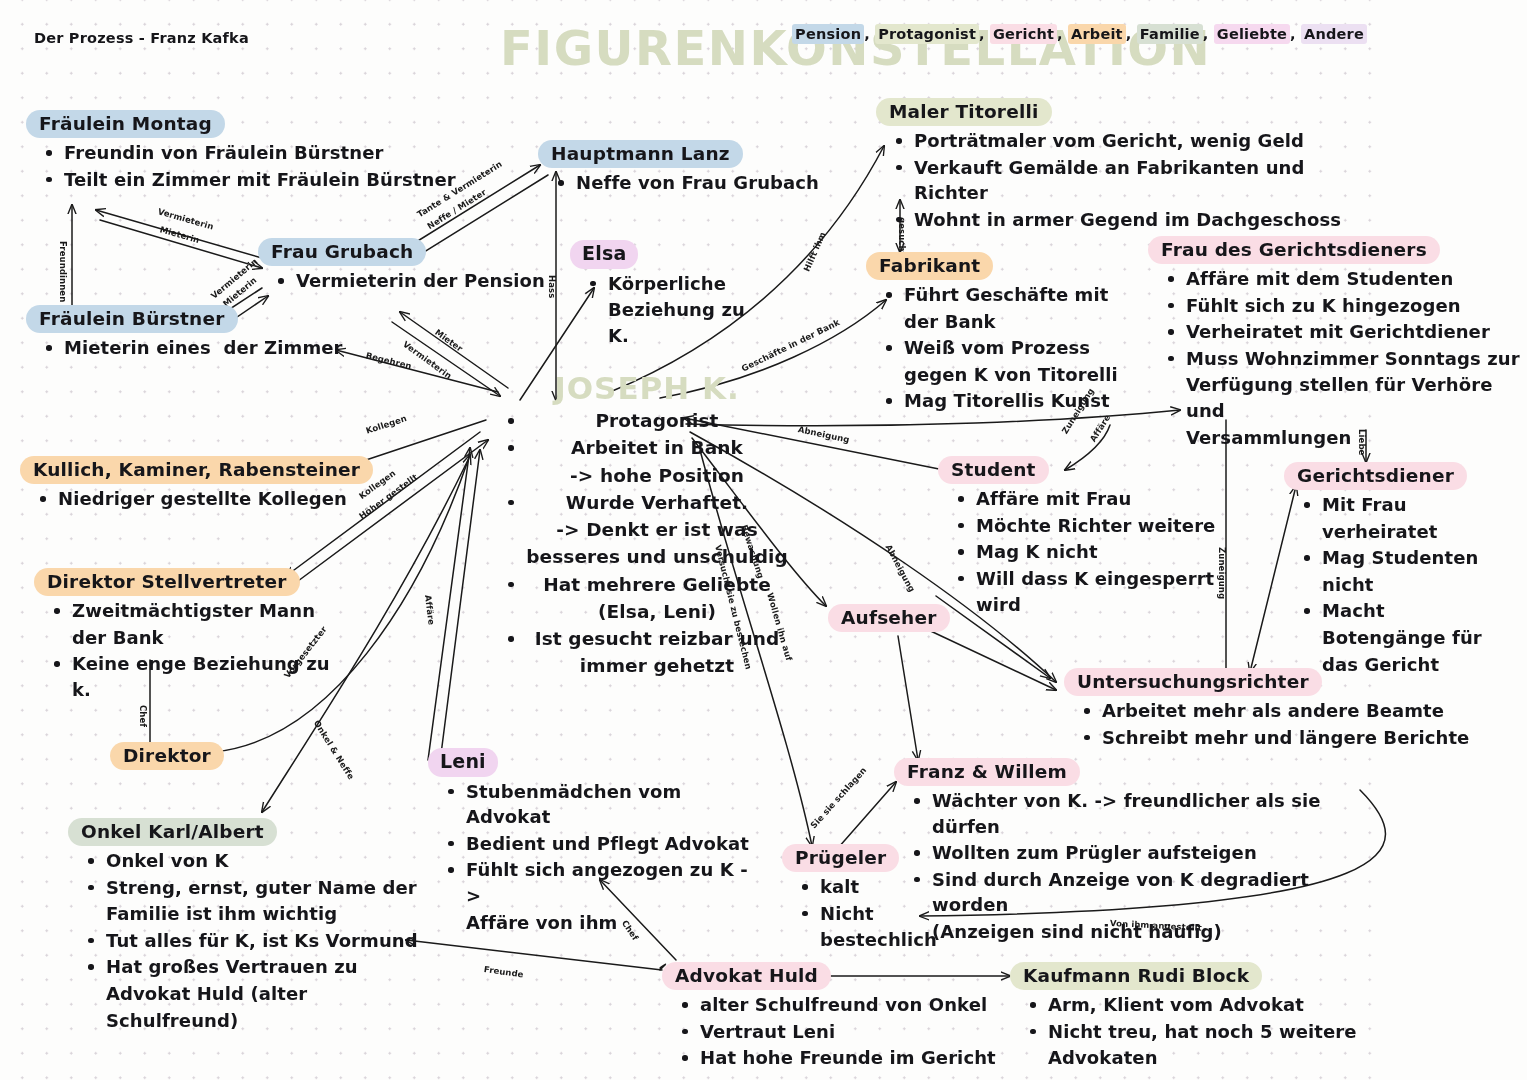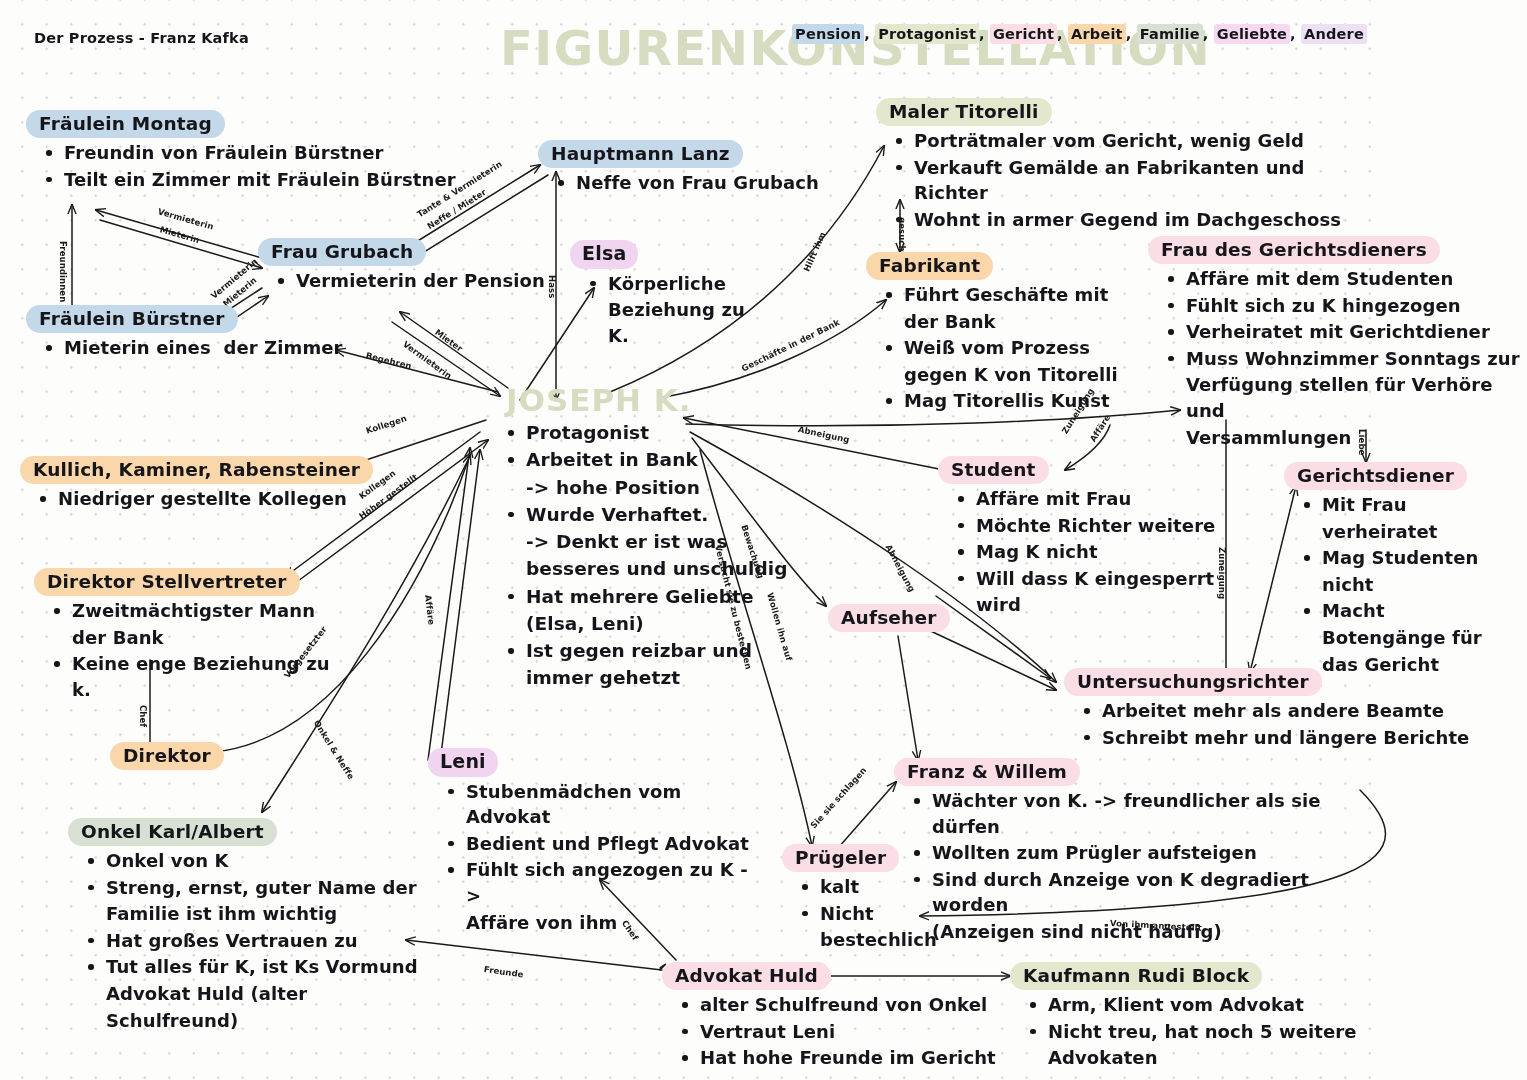--- a/index.html
+++ b/index.html
@@ -386,22 +386,22 @@
     <div class="hl" style="background:#fad7ab;">Direktor</div>
     <ul class="bullets"></ul>
   </div>
 
   <div class="node" style="left:68px; top:818px; width:350px;">
     <div class="hl" style="background:#d7e0d3;">Onkel Karl/Albert</div>
     <ul class="bullets">
         <li>Onkel von K</li>
         <li>Streng, ernst, guter Name der</li>
         <li class="nobul">Familie ist ihm wichtig</li>
+        <li>Tut alles für K, ist Ks Vormund</li>
         <li>Hat großes Vertrauen zu</li>
-        <li>Tut alles für K, ist Ks Vormund</li>
         <li class="nobul">Advokat Huld (alter</li>
         <li class="nobul">Schulfreund)</li>
       </ul>
   </div>
 
   <div class="node" style="left:428px; top:748px; width:330px;">
     <div class="hl sm" style="background:#f1d5f0;">Leni</div>
     <ul class="bullets">
         <li>Stubenmädchen vom Advokat</li>
         <li>Bedient und Pflegt Advokat</li>
@@ -421,29 +421,29 @@
 
   <div class="node" style="left:1010px; top:962px; width:360px;">
     <div class="hl" style="background:#e3e7cd;">Kaufmann Rudi Block</div>
     <ul class="bullets">
         <li>Arm, Klient vom Advokat</li>
         <li>Nicht treu, hat noch 5 weitere</li>
         <li class="nobul">Advokaten</li>
       </ul>
   </div>
 
-  <div class="node" style="left:488px; top:382px; width:300px;">
+  <div class="node" style="left:488px; top:370px; width:300px;text-align:center;">
     <div class="central-title">JOSEPH K.</div>
     <ul class="bullets" style="font-size:18.5px;">
         <li>Protagonist</li>
         <li>Arbeitet in Bank</li>
         <li class="nobul">-&gt; hohe Position</li>
         <li>Wurde Verhaftet.</li>
         <li class="nobul">-&gt; Denkt er ist was</li>
         <li class="nobul">besseres und unschuldig</li>
         <li>Hat mehrere Geliebte</li>
         <li class="nobul">(Elsa, Leni)</li>
-        <li>Ist gegen reizbar und</li>
+        <li>Ist gesucht reizbar und</li>
         <li class="nobul">immer gehetzt</li>
       </ul>
   </div>
 
 </div>
 
 </body></html>

